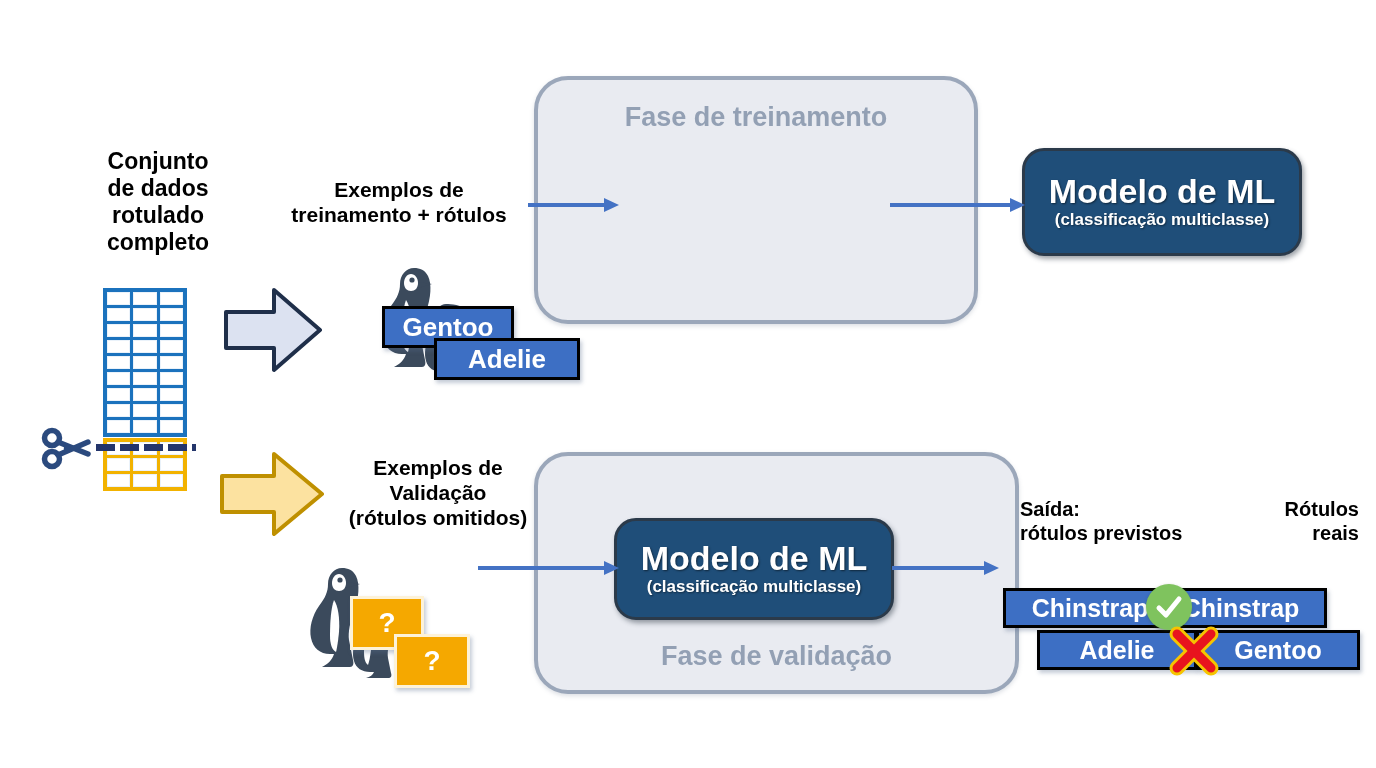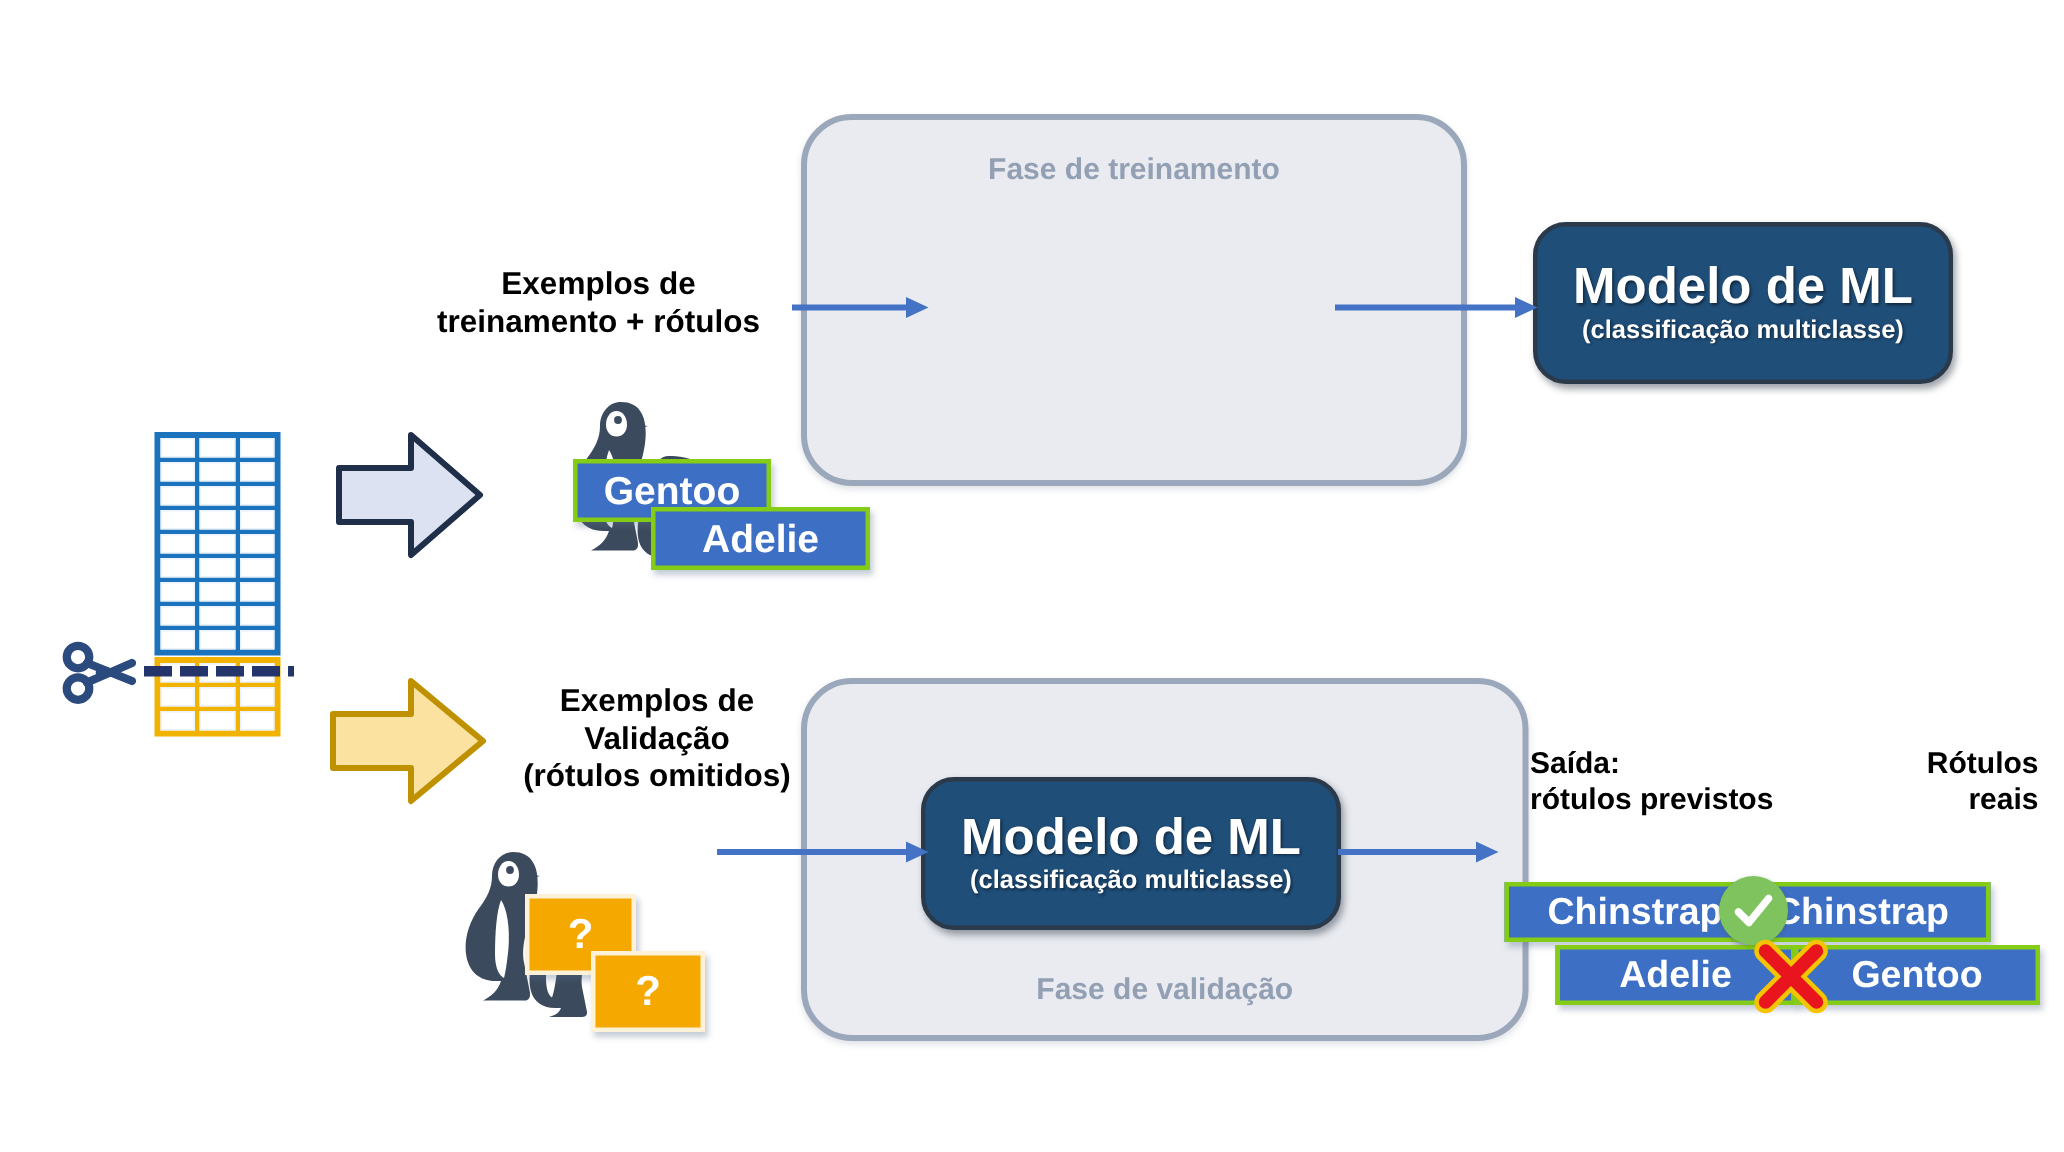--- a/index.html
+++ b/index.html
@@ -60,21 +60,21 @@
     border-radius: 34px;
     box-shadow: 0 2px 4px rgba(120,130,150,.25);
   }
   #phase-train { left: 534px; top: 76px; width: 444px; height: 248px; }
   #phase-valid { left: 534px; top: 452px; width: 485px; height: 242px; }
 
   .phase-label {
     position: absolute;
     left: 0; width: 100%;
     text-align: center;
-    font-size: 20px;
+    font-size: 27px;
     font-weight: bold;
     color: #93A0B4;
   }
   #phase-train-label { top: 22px; }
   #phase-valid-label { bottom: 18px; }
 
   
   .dark-box {
     background: #1F4E79;
     border: 3px solid #2B3A4A;
@@ -129,21 +129,21 @@
 
   
   .tag {
     position: absolute;
     display: flex; align-items: center; justify-content: center;
     color: #ffffff; font-weight: bold;
     box-shadow: 2px 3px 4px rgba(90,110,140,.35);
   }
   .tag-blue {
     background: #3D6FC4;
-    border: 3px solid #84cc16;
+    border: 3px solid #000000;
   }
   .tag-yellow {
     background: #F5A800;
     border: 3px solid #FDF2D8;
     color: #ffffff;
   }
 
   #tag-gentoo { left: 382px; top: 306px; width: 132px; height: 42px; font-size: 26px; }
   #tag-adelie { left: 434px; top: 338px; width: 146px; height: 42px; font-size: 26px; }
 
@@ -166,20 +166,24 @@
   }
   #mark-x { left: 1167px; top: 624px; width: 54px; height: 54px; }
 
   .nosel { user-select: none; }
 </style>
 </head>
 <body>
 
 <div id="stage">
 
+  <div class="abs hdr-text nosel" id="dataset-caption">Conjunto
+de dados
+rotulado
+completo</div>
 
   <div class="abs" id="grid-wrap">
     <div class="grid-part" id="grid-blue">
       <div class="cell"></div>
       <div class="cell"></div>
       <div class="cell"></div>
       <div class="cell"></div>
       <div class="cell"></div>
       <div class="cell"></div>
       <div class="cell"></div>

